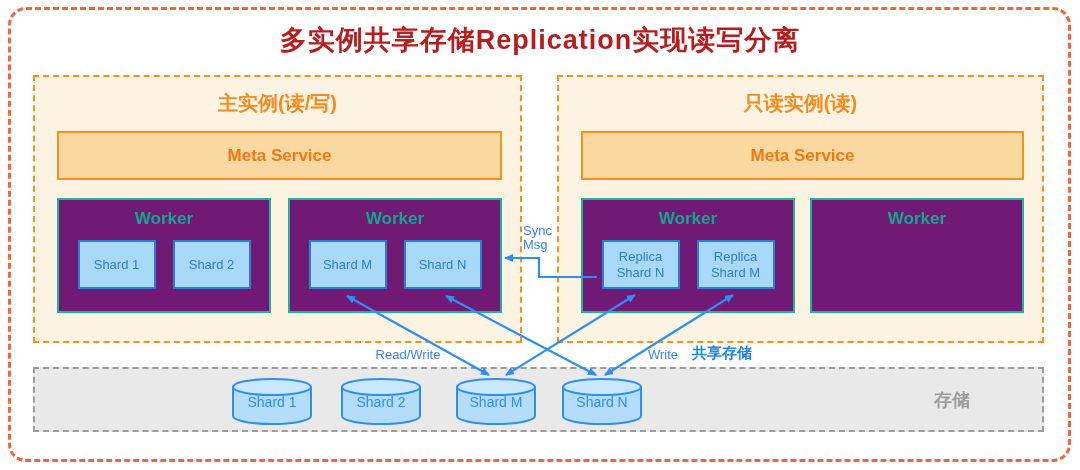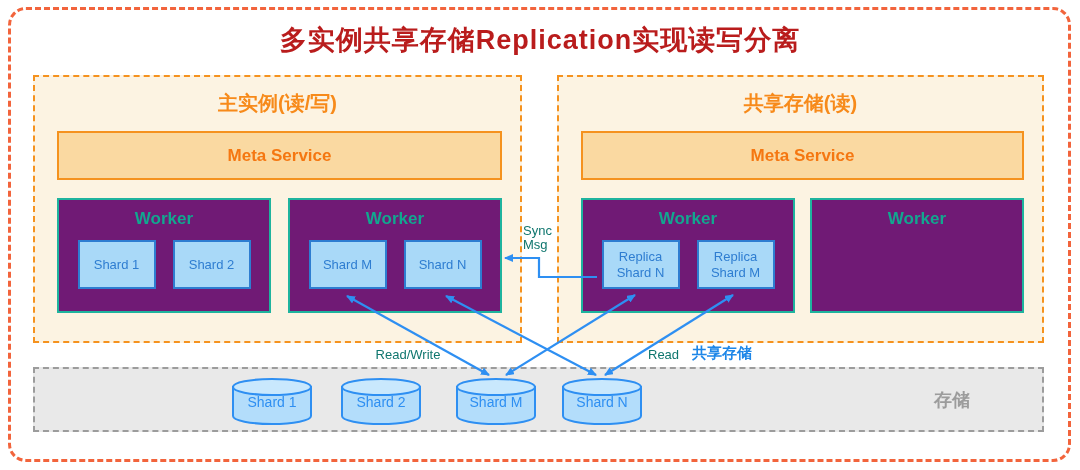--- a/index.html
+++ b/index.html
@@ -52,21 +52,21 @@
     background:#E9E9E9;border:2px dashed #9C9C9C;
   }
   .storage-label{
     position:absolute;right:72px;top:19px;
     font-size:18px;font-weight:bold;color:#9C9C9C;
   }
   .cyl-label{
     position:absolute;top:394px;width:90px;text-align:center;
     font-size:14px;color:#2E8FF2;z-index:6;
   }
-  .flow-label{position:absolute;font-size:13px;color:#0f766e;z-index:6;}
+  .flow-label{position:absolute;font-size:13px;color:#3b82f6;z-index:6;}
   .lbl-sync{left:523px;top:224px;width:44px;line-height:1.1;}
   .lbl-rw{left:358px;top:347px;width:100px;text-align:center;}
   .lbl-read{left:648px;top:347px;}
   .lbl-shared{left:692px;top:344px;font-size:15px;font-weight:bold;color:#1E87E8;}
   .overlay{position:absolute;left:0;top:0;z-index:5;pointer-events:none;}
 </style>
 </head>
 <body>
 
 <div class="canvas">
@@ -90,21 +90,21 @@
         <div class="worker-label">Worker</div>
         <div class="shard-row">
           <div class="shard">Shard M</div>
           <div class="shard">Shard N</div>
         </div>
       </div>
     </div>
   </div>
 
   <div class="instance inst-right">
-    <div class="inst-title">共享存储(读)</div>
+    <div class="inst-title">只读实例(读)</div>
     <div class="meta-bar">Meta Service</div>
     <div class="workers">
       <div class="worker">
         <div class="worker-label">Worker</div>
         <div class="shard-row">
           <div class="shard">Replica Shard N</div>
           <div class="shard">Replica Shard M</div>
         </div>
       </div>
       <div class="worker">
@@ -112,21 +112,21 @@
       </div>
     </div>
   </div>
 
   <div class="storage-zone">
     <div class="storage-label">存储</div>
   </div>
 
   <div class="flow-label lbl-sync">Sync Msg</div>
   <div class="flow-label lbl-rw">Read/Write</div>
-  <div class="flow-label lbl-read">Read</div>
+  <div class="flow-label lbl-read">Write</div>
   <div class="flow-label lbl-shared">共享存储</div>
 
   <div class="cyl-label" style="left:227px;">Shard 1</div>
   <div class="cyl-label" style="left:336px;">Shard 2</div>
   <div class="cyl-label" style="left:451px;">Shard M</div>
   <div class="cyl-label" style="left:557px;">Shard N</div>
 
   <svg class="overlay" width="1080" height="470" viewBox="0 0 1080 470">
     <defs>
       <marker id="mE" markerWidth="9" markerHeight="8" refX="8" refY="4" orient="auto" markerUnits="userSpaceOnUse">

